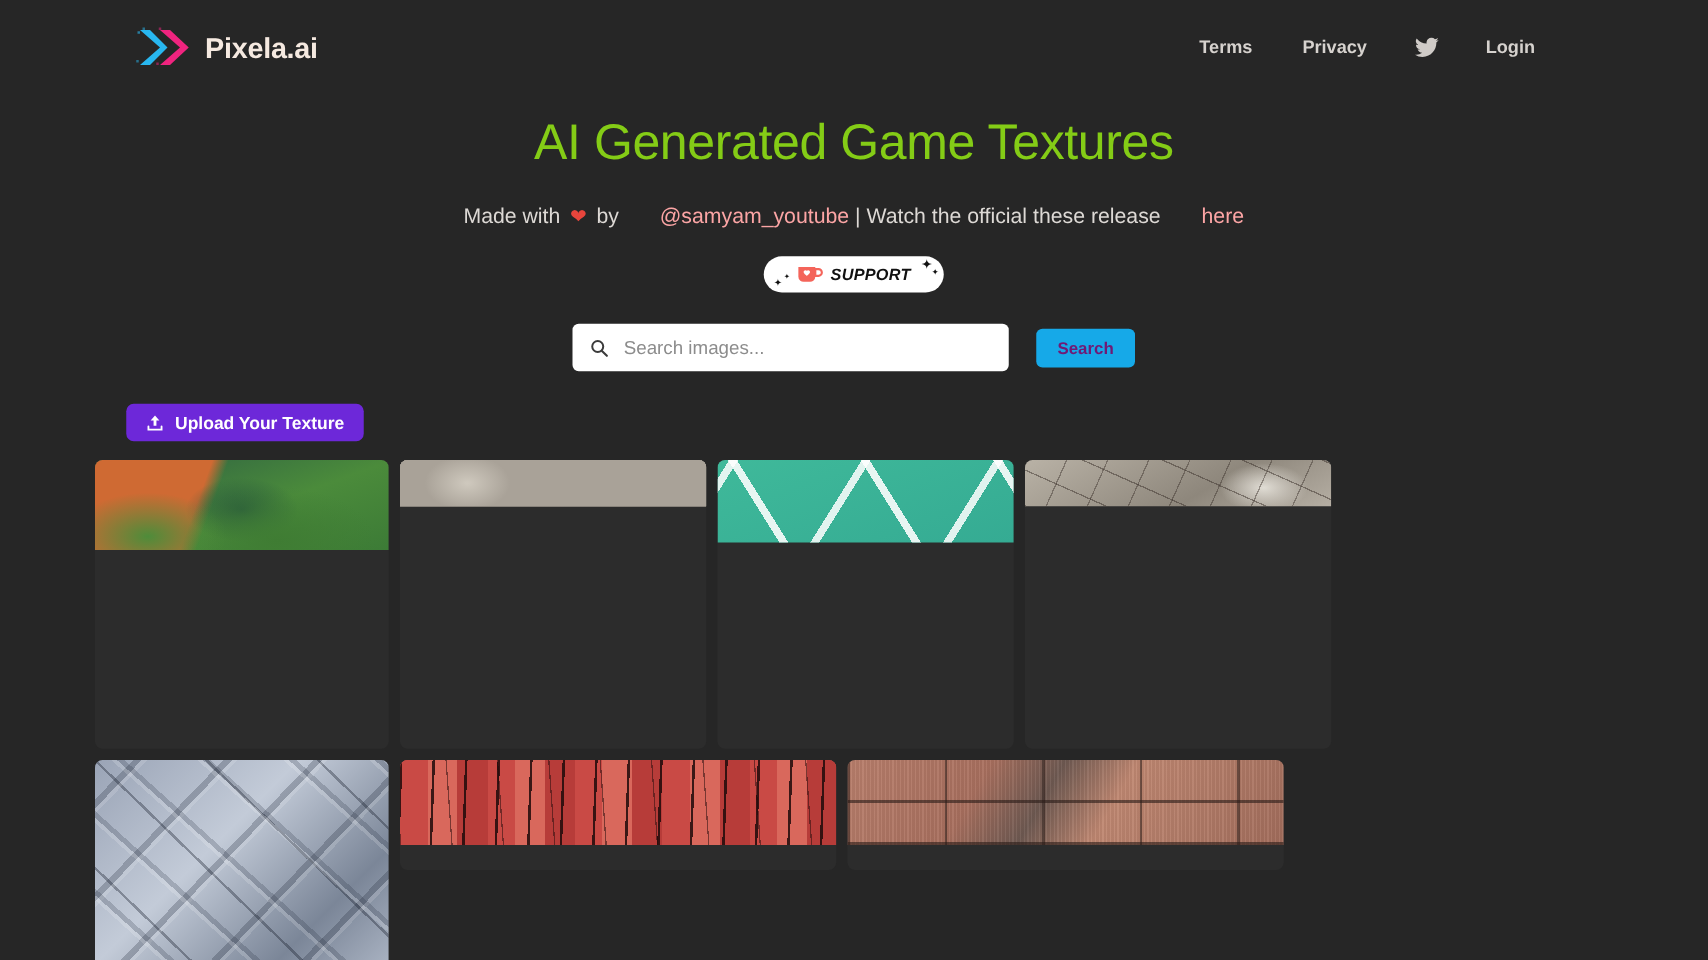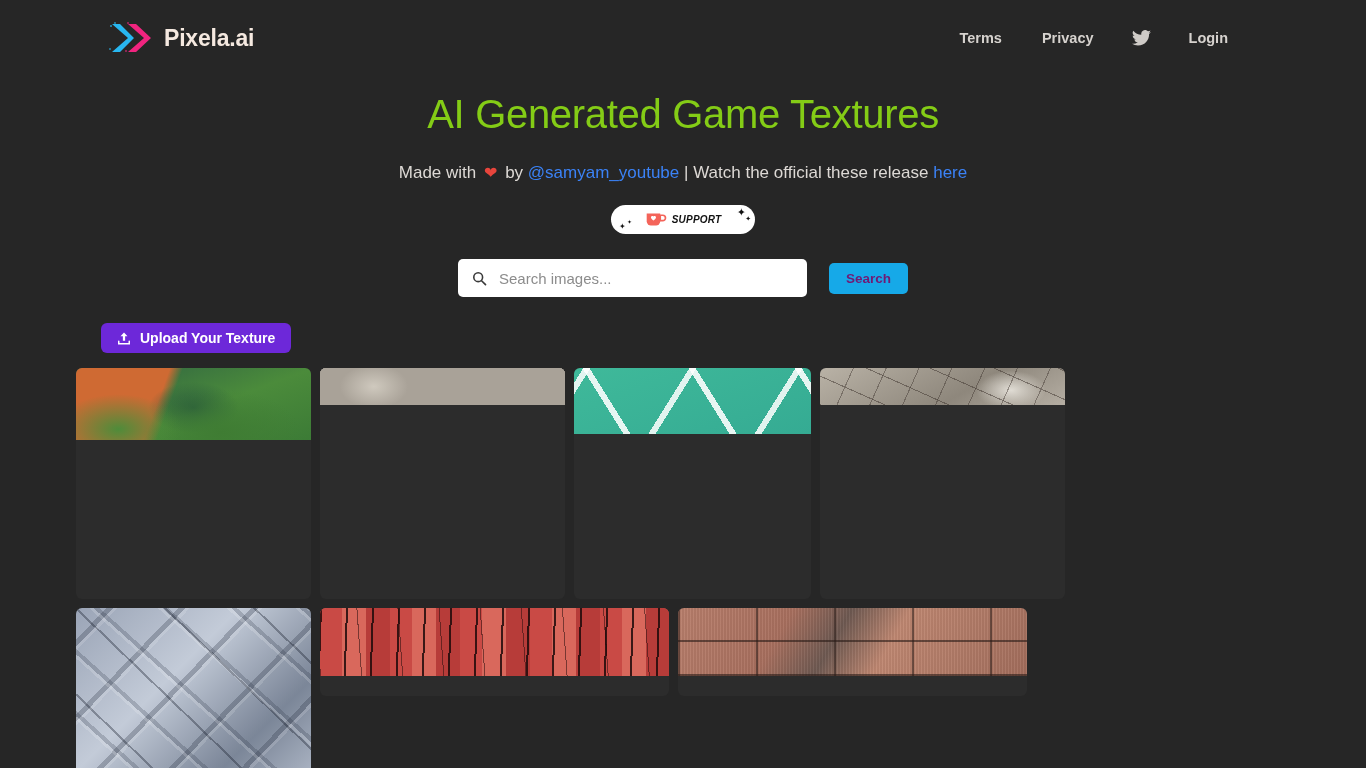--- a/index.html
+++ b/index.html
@@ -95,22 +95,23 @@
     color: #ddd9d5;
   }
 
   .heart {
     color: #e8453c;
     font-size: 16px;
     padding: 0 3px;
   }
 
   .credit-link {
-    color: #3b82f6;
+    color: #fca5a5;
     text-decoration: none;
+    margin-left: 28px;
   }
 
   
   .support-wrap {
     display: flex;
     justify-content: center;
     margin-top: 22px;
   }
 
   .support-btn {
@@ -126,21 +127,21 @@
     cursor: pointer;
     position: relative;
   }
 
   .cup-icon {
     width: 22px;
     height: 17px;
   }
 
   .support-text {
-    font-size: 10px;
+    font-size: 13px;
     font-weight: bold;
     font-style: italic;
     color: #111111;
     letter-spacing: 0.2px;
   }
 
   .sparkle {
     position: absolute;
     color: #111;
     font-size: 9px;

